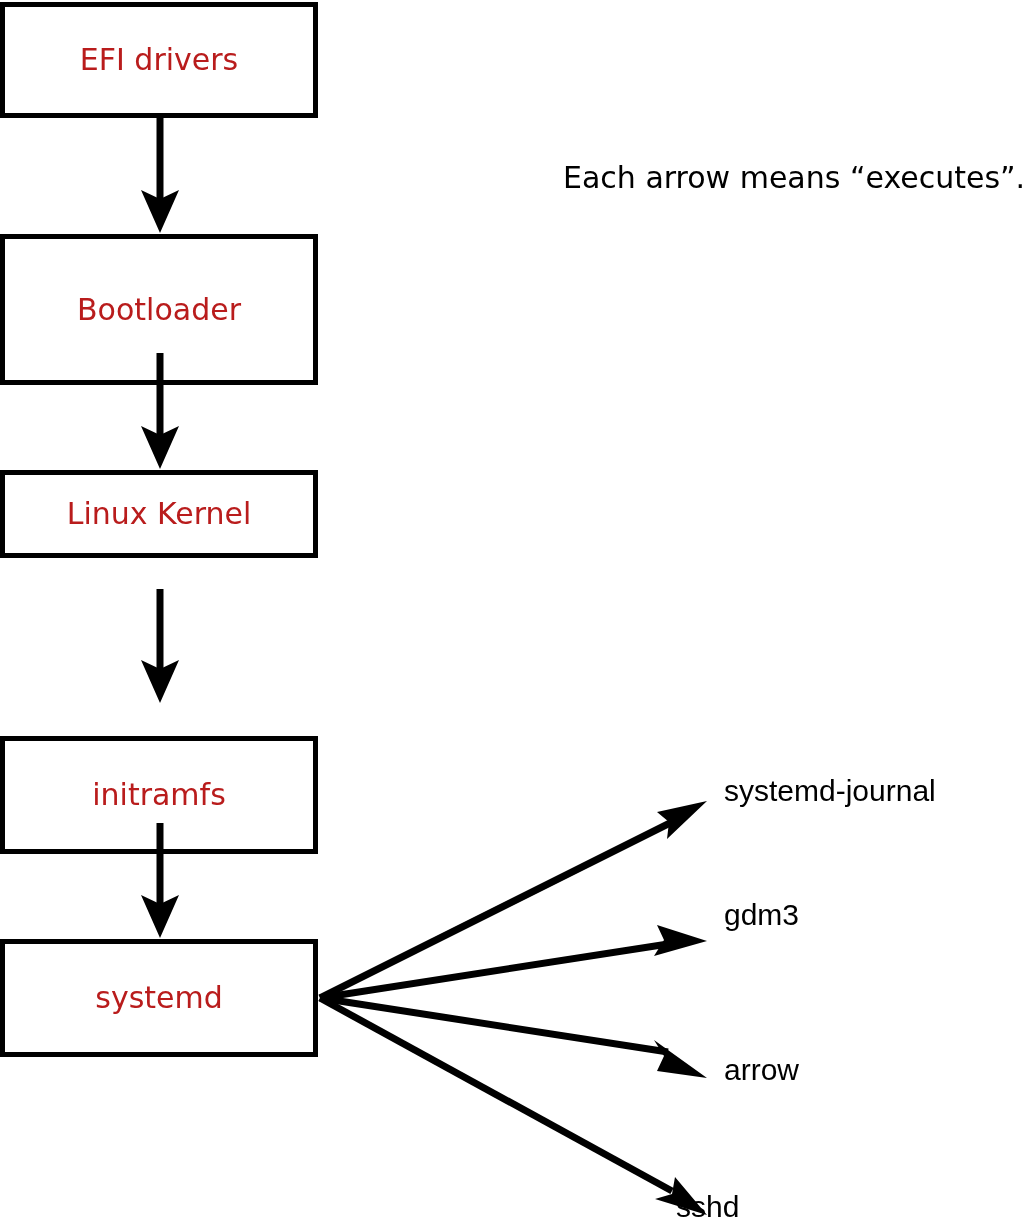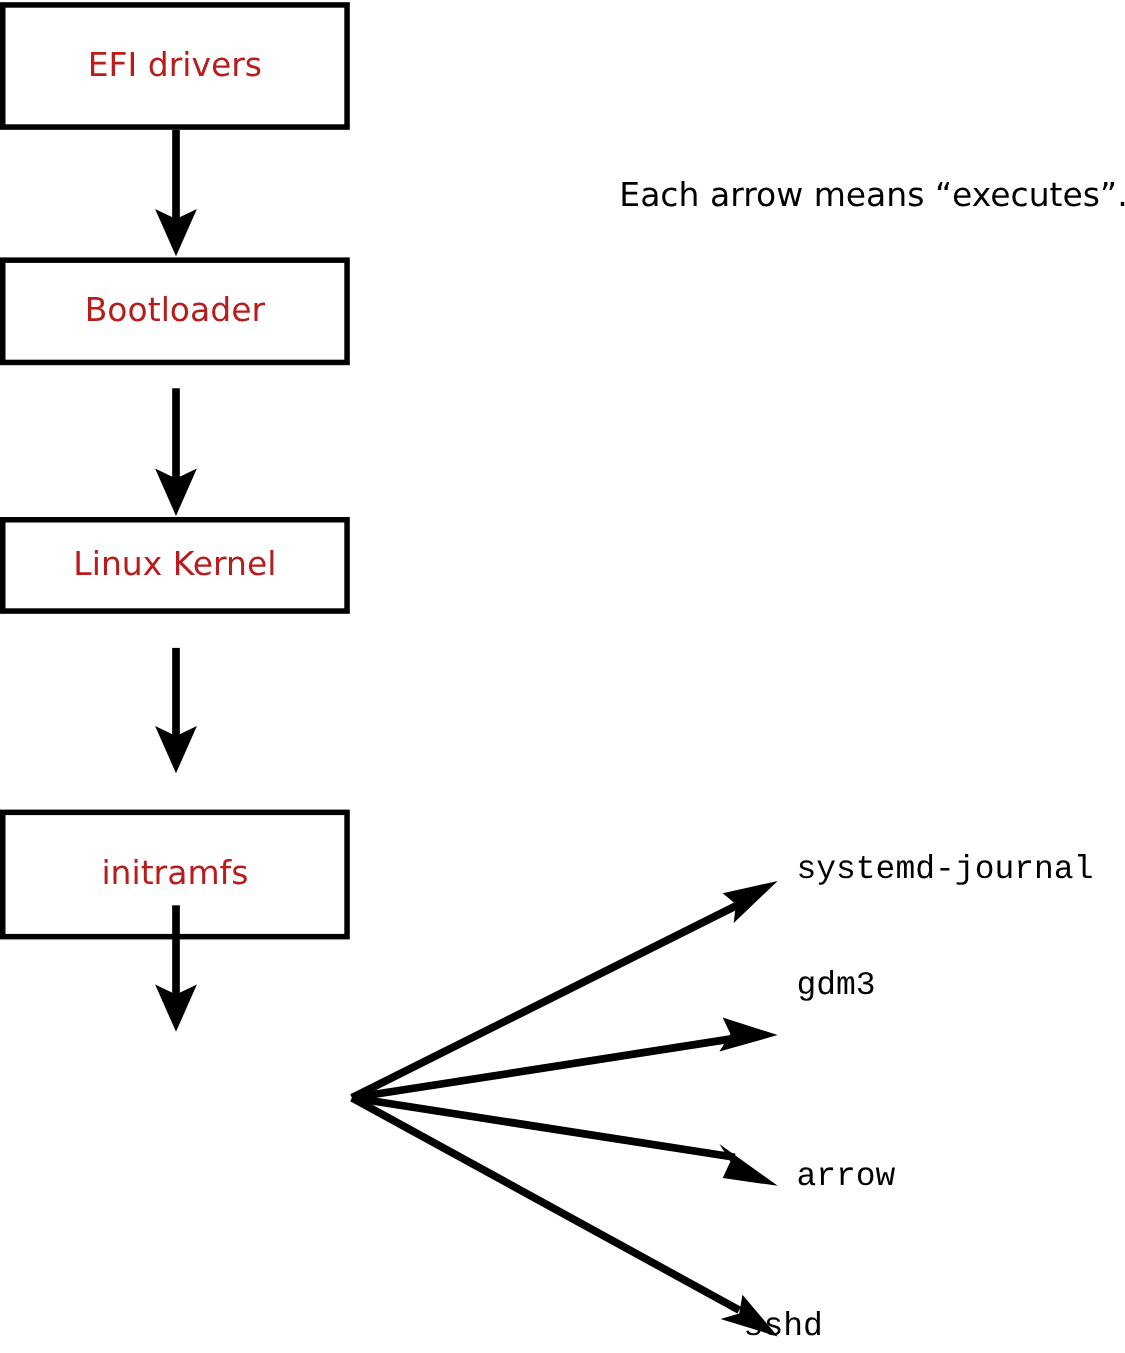--- a/index.html
+++ b/index.html
@@ -45,48 +45,51 @@
   .caption {
     position: absolute;
     font-family: "DejaVu Sans", "Liberation Sans", sans-serif;
     font-size: 30px;
     color: #000000;
     white-space: nowrap;
     line-height: 1;
   }
   .service-label {
     position: absolute;
-    font-family: Liberation Mono, monospace;
+    font-family: Liberation Sans, sans-serif;
     font-size: 30px;
     color: #000000;
     white-space: nowrap;
     line-height: 1;
   }
 </style>
 </head>
 <body>
 
 <div id="canvas">
 
   <div class="stage-box" style="left:0px; top:2px; width:318px; height:116px;">
     <span class="stage-label">EFI drivers</span>
   </div>
 
-  <div class="stage-box" style="left:0px; top:234px; width:318px; height:98px;">
+  <div class="stage-box" style="left:0px; top:234px; width:318px; height:151px;">
     <span class="stage-label">Bootloader</span>
   </div>
 
   <div class="stage-box" style="left:0px; top:470px; width:318px; height:88px;">
     <span class="stage-label">Linux Kernel</span>
   </div>
 
   <div class="stage-box" style="left:0px; top:736px; width:318px; height:118px;justify-content:center;">
     <span class="stage-label">initramfs</span>
   </div>
 
+  <div class="stage-box" style="left:0px; top:939px; width:318px; height:118px;">
+    <span class="stage-label">systemd</span>
+  </div>
 
   <svg class="svg-layer" viewBox="0 0 1023 1230" width="1023" height="1230" xmlns="http://www.w3.org/2000/svg">
 
     <g>
       <line x1="160" y1="118" x2="160" y2="206" stroke="#000000" stroke-width="7"></line>
       <path d="M 160 233 L 141 190 L 160 199 L 179 190 Z" fill="#000000"></path>
     </g>
 
     <g>
       <line x1="160" y1="353" x2="160" y2="442" stroke="#000000" stroke-width="7"></line>
@@ -121,19 +124,19 @@
     <g>
       <line x1="320" y1="998" x2="672" y2="1191" stroke="#000000" stroke-width="7"></line>
       <path d="M 707 1215 L 655 1199 L 672 1194 L 675 1177 Z" fill="#000000"></path>
     </g>
   </svg>
 
   <div class="caption" style="left:563px; top:163px;">Each arrow means “executes”.</div>
 
   <div class="service-label" style="left:724px; top:776px;">systemd-journal</div>
 
-  <div class="service-label" style="left:724px; top:882px;">gdm3</div>
+  <div class="service-label" style="left:724px; top:900px;">gdm3</div>
 
   <div class="service-label" style="left:724px; top:1055px;">arrow</div>
 
   <div class="service-label" style="left:676px; top:1192px;">sshd</div>
 
 </div>
 
 </body></html>

